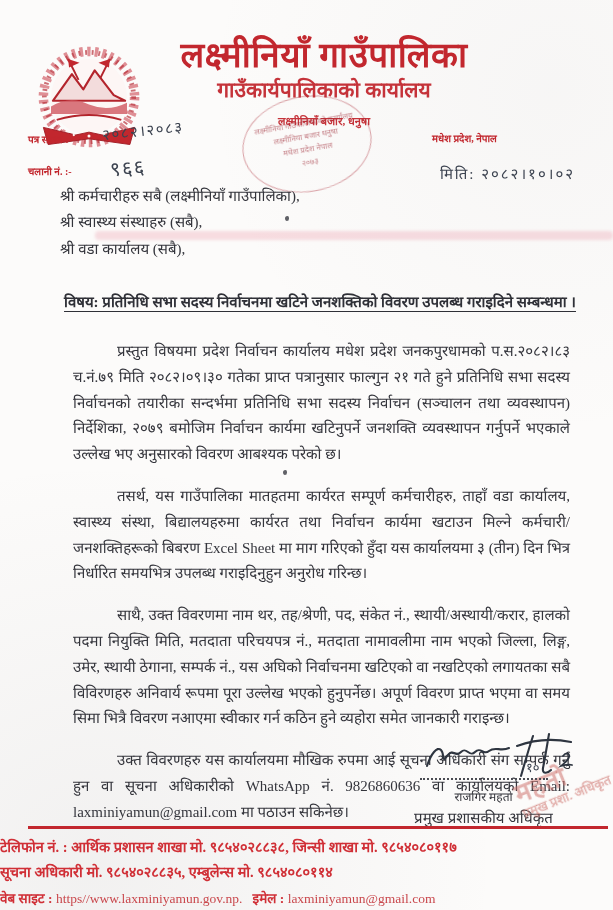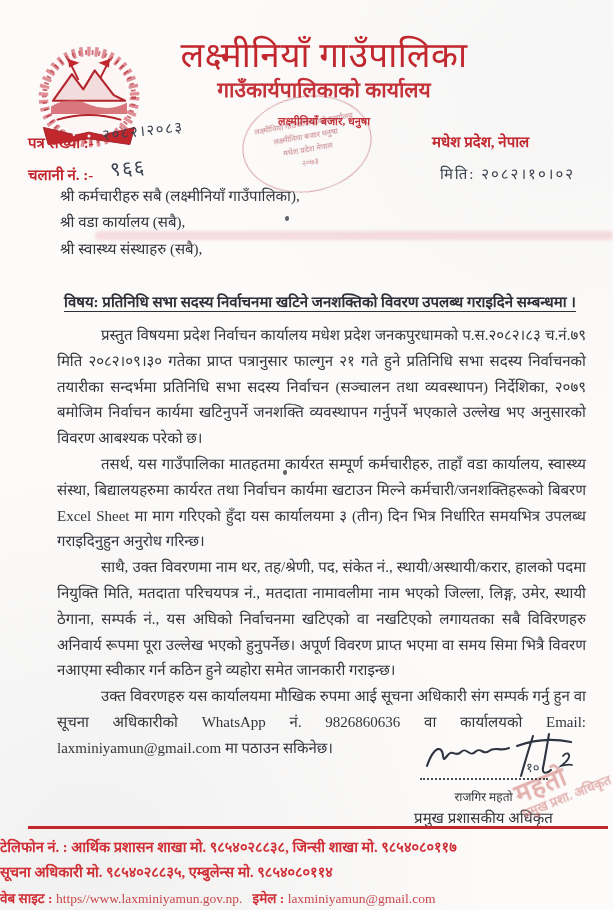--- a/index.html
+++ b/index.html
@@ -12,47 +12,47 @@
   .page{
     position:relative;width:613px;height:910px;overflow:hidden;
     background:
       radial-gradient(circle at 15% 95%, rgba(120,120,125,.08), transparent 40%),
       radial-gradient(circle at 90% 10%, rgba(150,150,155,.05), transparent 35%),
       #fcfbfa;
   }
   
   .emblem{position:absolute;left:30px;top:40px;width:118px;height:114px;}
   .title-block{position:absolute;left:110px;right:75px;top:38px;text-align:center;}
-  .title-main{font-size:35px;font-weight:400;color:#c2272e;line-height:1.05;letter-spacing:.5px;}
+  .title-main{font-size:35px;font-weight:700;color:#c2272e;line-height:1.05;letter-spacing:.5px;}
   .title-office{font-size:21px;font-weight:700;color:#c5333a;}
   .title-address{font-size:11px;font-weight:700;color:#c5333a;margin-top:10px;}
   .hdr-stamp{
     position:absolute;left:242px;top:96px;width:128px;height:94px;
     border:1.5px solid rgba(173,48,58,.55);border-radius:50%;
     transform:rotate(-10deg);
     display:flex;flex-direction:column;align-items:center;justify-content:center;
     color:rgba(160,45,58,.75);font-size:8px;line-height:1.6;text-align:center;
     filter:blur(.4px);opacity:.8;
   }
-  .meta-label{position:absolute;font-size:15px;font-weight:700;color:#c2272e;white-space:nowrap;font-family:Liberation Serif, serif;}
+  .meta-label{position:absolute;font-size:10px;font-weight:700;color:#c2272e;white-space:nowrap;font-family:Liberation Serif, serif;}
   .meta-hand{position:absolute;font-size:15px;color:#3c4350;white-space:nowrap;letter-spacing:1.5px;}
   .bleed-band{
     position:absolute;left:95px;right:0;top:231px;height:9px;
     background:rgba(231,130,150,.26);filter:blur(1.4px);border-radius:4px;
   }
   
   .recipients{position:absolute;left:60px;top:183px;font-size:15px;color:#33343b;line-height:26.3px;}
   .subject-wrap{position:absolute;left:55px;right:28px;top:291px;text-align:center;
     font-size:15px;font-weight:700;color:#2f3037;}
   .subject-wrap span{text-decoration:underline;text-underline-offset:4px;text-align:center;}
   .body-text{
     position:absolute;left:57px;right:27px;top:323px;
     font-size:15px;line-height:25.8px;color:#34353c;text-align:justify;
   }
-  .body-text p{margin:0;text-indent:44px;}
+  .body-text p{margin:16px;text-indent:44px;}
   .speck{position:absolute;width:4px;height:5px;background:#3a3b42;border-radius:60% 40% 55% 45%;opacity:.8;}
   
   .sig-block{position:absolute;right:22px;top:736px;width:215px;text-align:center;}
   .sig-scribble{position:absolute;right:10px;top:-4px;}
   .sig-dots{
     display:inline-block;width:128px;border-bottom:2px dotted #4a4b52;
     position:relative;margin-top:34px;height:8px;
   }
   .sig-dots .mark{position:absolute;right:8px;top:-12px;font-size:13px;color:#3c4350;}
   .sig-name{font-size:12px;color:#33343b;margin-top:4px;}
@@ -122,22 +122,22 @@
   <div class="meta-label" style="left:28px;top:164px;">चलानी नं. :-</div>
   <div class="meta-hand" style="left:110px;top:154px;font-size:20px;transform:rotate(-4deg);">९६६</div>
 
   <div class="meta-label" style="left:432px;top:131px;">मधेश प्रदेश, नेपाल</div>
   <div class="meta-hand" style="left:440px;top:163px;letter-spacing:2px;">मिति: २०८२।१०।०२</div>
 
   <div class="bleed-band"></div>
 
   <div class="recipients">
     <div>श्री कर्मचारीहरु सबै (लक्ष्मीनियाँ गाउँपालिका),</div>
+    <div>श्री स्वास्थ्य संस्थाहरु (सबै),</div>
     <div>श्री वडा कार्यालय (सबै),</div>
-    <div>श्री स्वास्थ्य संस्थाहरु (सबै),</div>
   </div>
 
   <div class="subject-wrap">
     <span>विषय: प्रतिनिधि सभा सदस्य निर्वाचनमा खटिने जनशक्तिको विवरण उपलब्ध गराइदिने सम्बन्धमा ।</span>
   </div>
 
   <div class="body-text">
     <p>प्रस्तुत विषयमा प्रदेश निर्वाचन कार्यालय मधेश प्रदेश जनकपुरधामको प.स.२०८२।८३ च.नं.७९ मिति २०८२।०९।३० गतेका प्राप्त पत्रानुसार फाल्गुन २१ गते हुने प्रतिनिधि सभा सदस्य निर्वाचनको तयारीका सन्दर्भमा प्रतिनिधि सभा सदस्य निर्वाचन (सञ्चालन तथा व्यवस्थापन) निर्देशिका, २०७९ बमोजिम निर्वाचन कार्यमा खटिनुपर्ने जनशक्ति व्यवस्थापन गर्नुपर्ने भएकाले उल्लेख भए अनुसारको विवरण आबश्यक परेको छ।</p>
     <p>तसर्थ, यस गाउँपालिका मातहतमा कार्यरत सम्पूर्ण कर्मचारीहरु, ताहाँ वडा कार्यालय, स्वास्थ्य संस्था, बिद्यालयहरुमा कार्यरत तथा निर्वाचन कार्यमा खटाउन मिल्ने कर्मचारी/जनशक्तिहरूको बिबरण Excel Sheet मा माग गरिएको हुँदा यस कार्यालयमा ३ (तीन) दिन भित्र निर्धारित समयभित्र उपलब्ध गराइदिनुहुन अनुरोध गरिन्छ।</p>
     <p>साथै, उक्त विवरणमा नाम थर, तह/श्रेणी, पद, संकेत नं., स्थायी/अस्थायी/करार, हालको पदमा नियुक्ति मिति, मतदाता परिचयपत्र नं., मतदाता नामावलीमा नाम भएको जिल्ला, लिङ्ग, उमेर, स्थायी ठेगाना, सम्पर्क नं., यस अघिको निर्वाचनमा खटिएको वा नखटिएको लगायतका सबै विविरणहरु अनिवार्य रूपमा पूरा उल्लेख भएको हुनुपर्नेछ।  अपूर्ण विवरण प्राप्त भएमा वा समय सिमा भित्रै विवरण नआएमा स्वीकार गर्न कठिन हुने व्यहोरा समेत जानकारी गराइन्छ।</p>

